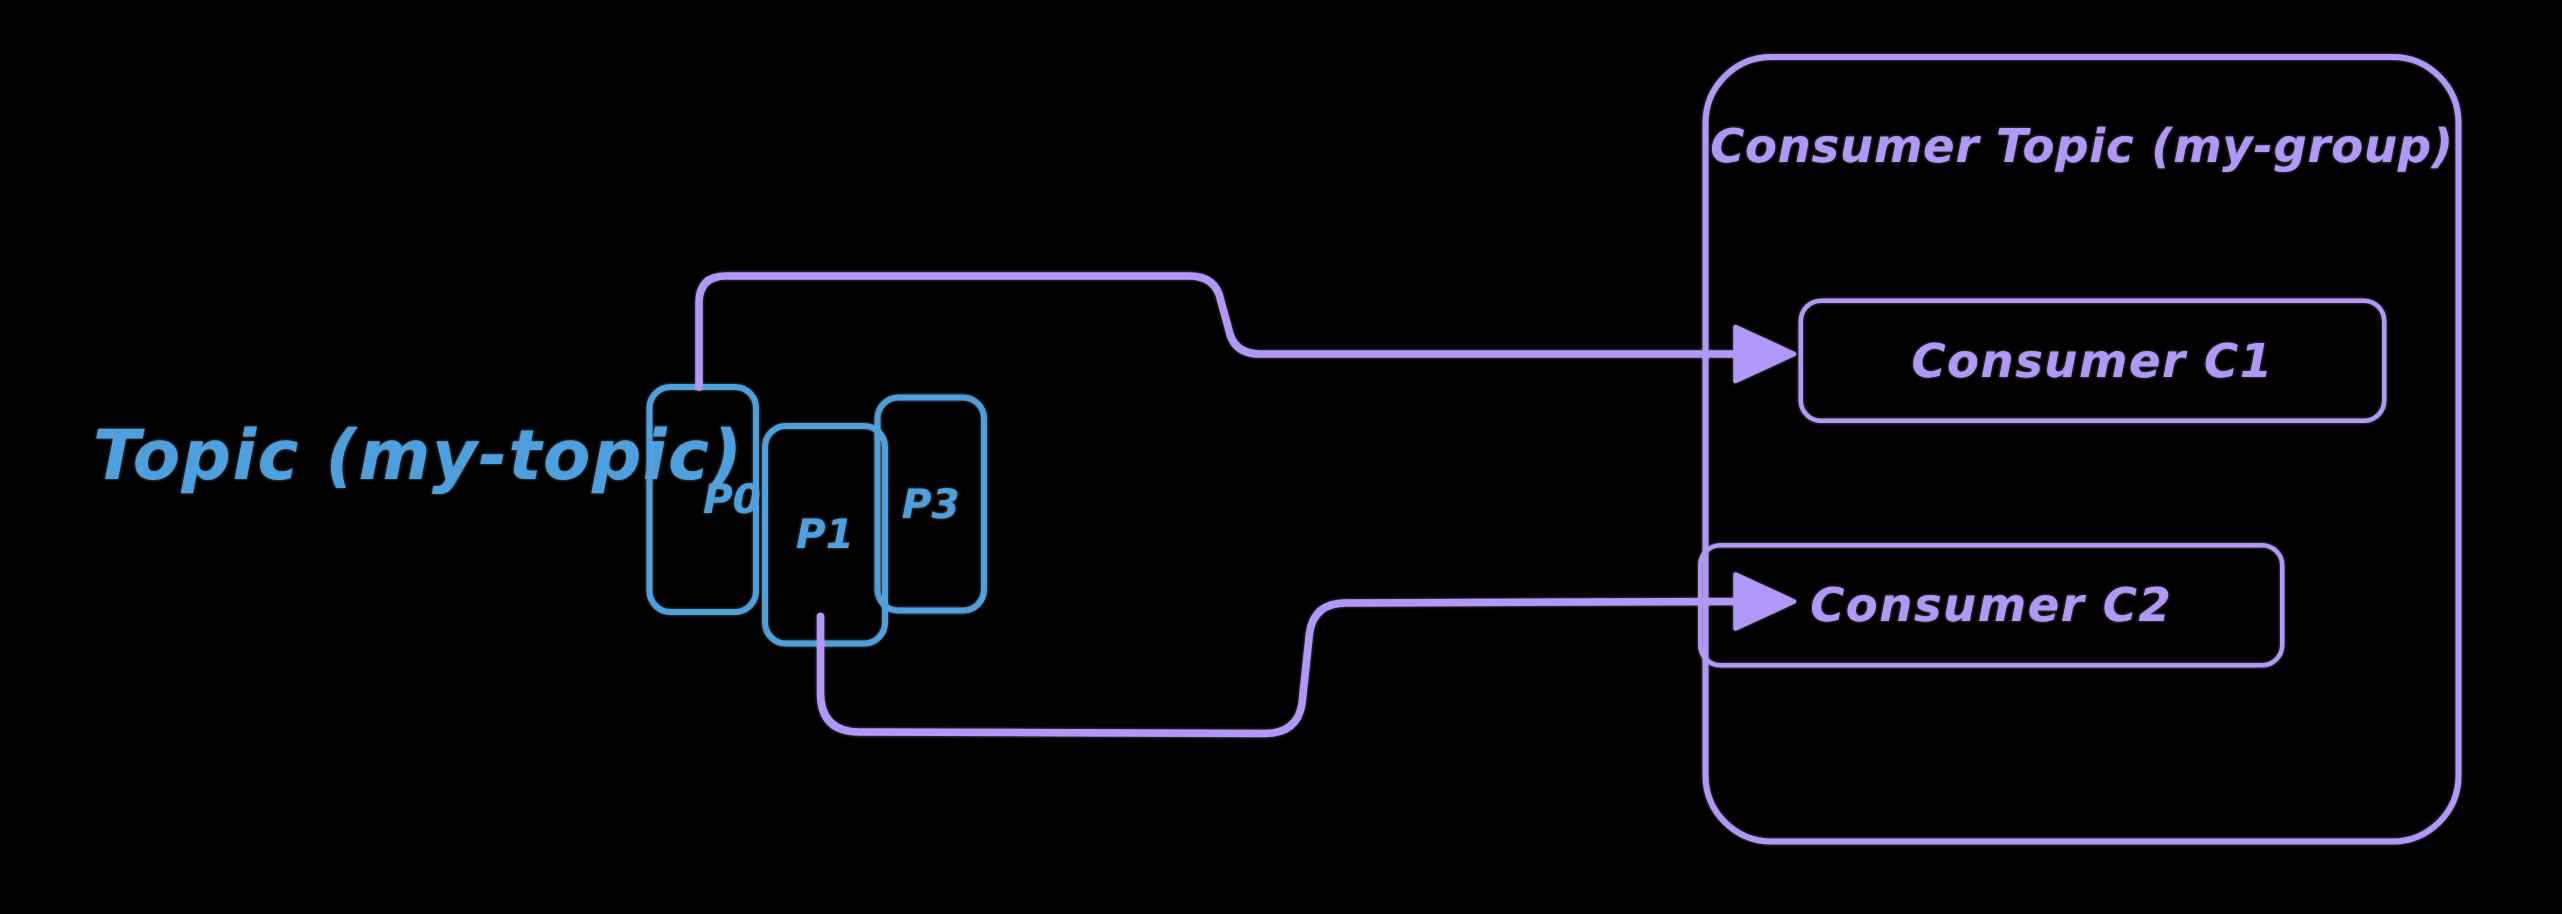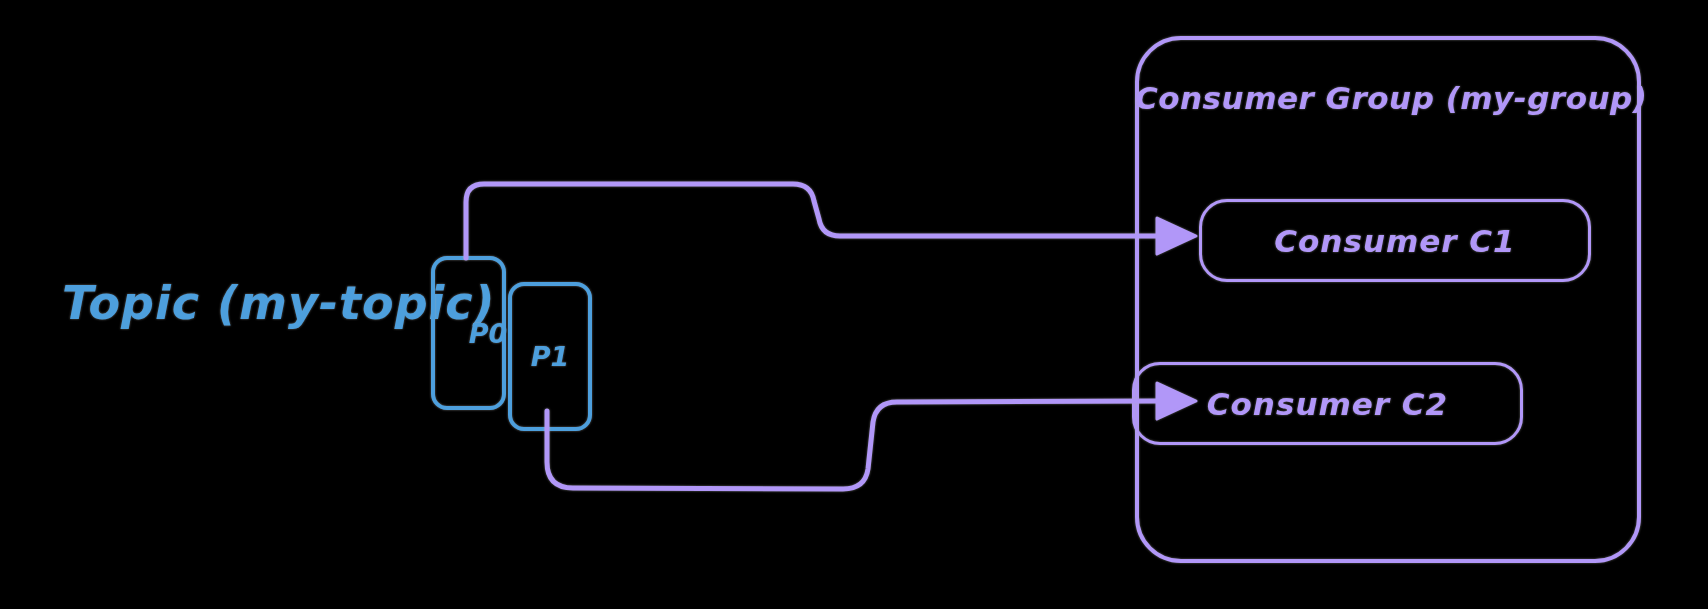--- a/index.html
+++ b/index.html
@@ -71,21 +71,21 @@
     font-size: 31px;
     font-weight: 700;
     font-style: italic;
     letter-spacing: 0.5px;
     color: var(--purple);
     white-space: nowrap;
   }
   .consumer {
     position: absolute;
     border: 3.5px solid var(--purple);
-    border-radius: 28px;
+    border-radius: 15px;
     display: flex;
     align-items: center;
     justify-content: center;
     box-sizing: border-box;
   }
   .consumer .c-label {
     font-size: 31px;
     font-weight: 700;
     font-style: italic;
     letter-spacing: 1px;
@@ -109,23 +109,26 @@
 <div id="canvas" style="background: rgb(0, 0, 0);">
 
   <div class="topic-label halo">Topic (my-topic)</div>
 
   <div id="partition-0" class="partition halo">
     <span class="p-label">P0</span>
   </div>
   <div id="partition-1" class="partition halo">
     <span class="p-label">P1</span>
   </div>
+  <div id="partition-2" class="partition halo">
+    <span class="p-label">P3</span>
+  </div>
 
   <div class="group-box halo"></div>
-  <div class="group-title halo">Consumer Group (my-group)</div>
+  <div class="group-title halo">Consumer Topic (my-group)</div>
 
   <div id="consumer-0" class="consumer halo">
     <span class="c-label">Consumer C1</span>
   </div>
   <div id="consumer-1" class="consumer halo">
     <span class="c-label">Consumer C2</span>
   </div>
 
   <svg id="connector-layer" class="halo" viewBox="0 0 1708 609" xmlns="http://www.w3.org/2000/svg">
 

